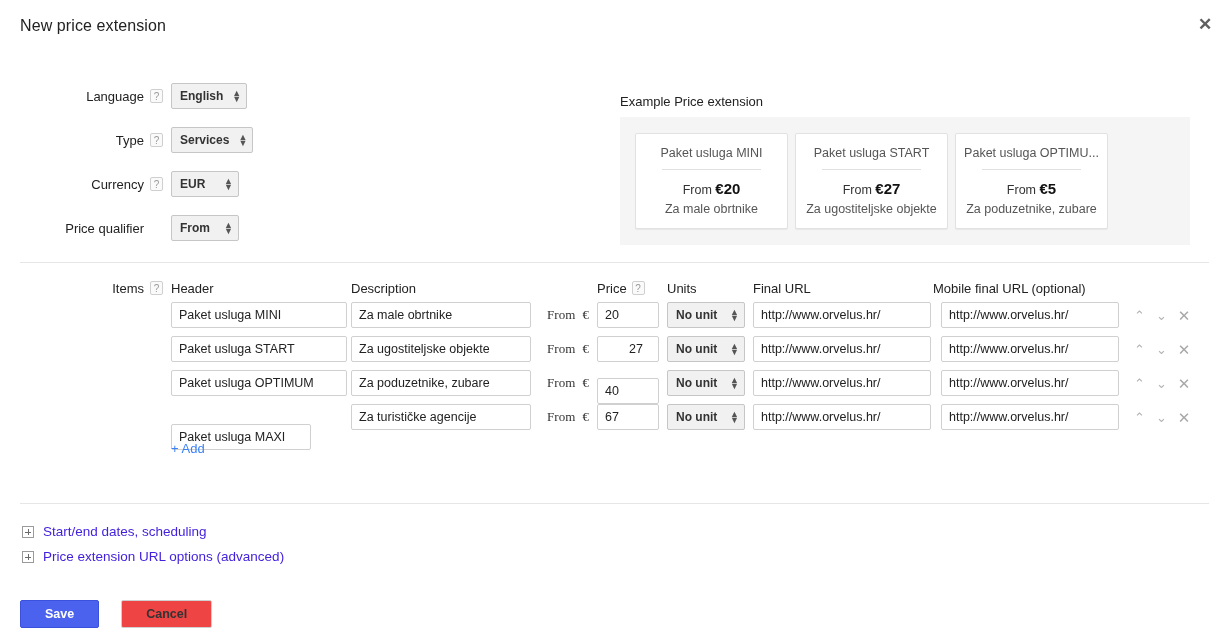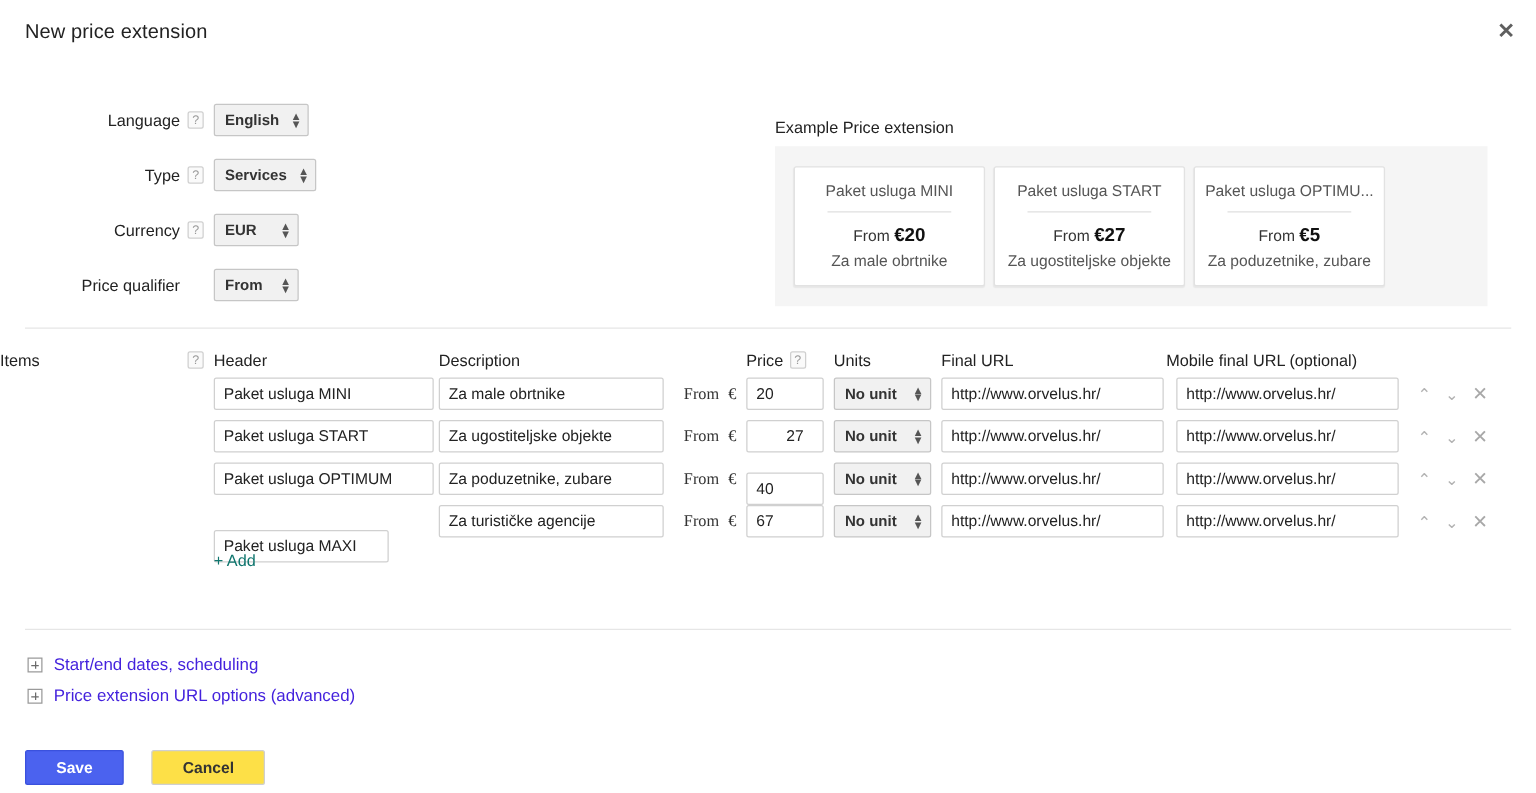--- a/index.html
+++ b/index.html
@@ -70,21 +70,21 @@
   .pcard .pprice { font-size: 12.5px; color: #333; }
   .pcard .pprice b { font-size: 15px; color: #111; }
   .pcard .pdesc { font-size: 12.5px; color: #555; margin-top: 5px; white-space: nowrap; }
 
   
   .divider { position: absolute; left: 20px; width: 1189px; height: 1px; background: #e6e6e6; }
 
   
   .items { position: absolute; left: 0; top: 278px; width: 1229px; }
   .items-head { display: flex; align-items: center; height: 20px; font-size: 13px; color: #222; }
-  .col-items { width: 150px; padding-right: 6px; }
+  .col-items { width: 150px; text-align: right; padding-right: 6px; }
   .th { color: #222; font-size: 13px; }
   .row { display: flex; align-items: center; height: 34px; }
   .cell-head { width: 180px; }
   .cell-desc { width: 186px; }
   .cell-from { width: 60px; text-align: right; padding-right: 8px; font-size: 13px; color: #333; font-family: Liberation Serif, serif; }
   .cell-price { width: 70px; }
   .cell-units { width: 86px; }
   .cell-url { width: 180px; }
   .cell-murl { width: 180px; }
   .cell-acts { width: 80px; display: flex; align-items: center; gap: 11px; padding-left: 7px; }
@@ -92,21 +92,21 @@
   input.tin {
     width: 100%; height: 26px; border: 1px solid #d0d0d0; border-radius: 2px;
     font-family: "Liberation Sans", sans-serif; font-size: 12.5px; color: #222;
     padding: 0 7px; background: #fff; outline: none;
   }
   input.tin.price { text-align: left; }
   .icon-btn { color: #b3b3b3; cursor: pointer; font-size: 13px; line-height: 1; user-select: none; }
   .icon-btn.x { font-size: 15px; color: #a8a8a8; }
 
   .add-link {
-    color: #0f766e; font-size: 13px; text-decoration: none; cursor: pointer;
+    color: #3b82f6; font-size: 13px; text-decoration: none; cursor: pointer;
   }
   .hint { font-size: 12.5px; color: #333; }
 
   
   .expander { display: flex; align-items: center; gap: 9px; margin-bottom: 10px; }
   .plusbox {
     width: 12px; height: 12px; border: 1px solid #9a9a9a; position: relative;
     display: inline-block; cursor: pointer; background: #fff;
   }
   .plusbox:before, .plusbox:after {
@@ -116,21 +116,21 @@
   .plusbox:after { top: 2px; bottom: 2px; left: 5px; width: 1px; }
   .exp-link { color: #4422dd; font-size: 13.5px; cursor: pointer; text-decoration: none; }
 
   
   .btn {
     display: inline-flex; align-items: center; justify-content: center;
     height: 28px; border-radius: 2px; font-size: 12.5px; font-weight: bold;
     cursor: pointer; padding: 0 24px; font-family: "Liberation Sans", sans-serif;
   }
   .btn-primary { background: #4b62ef; border: 1px solid #3a51dd; color: #fff; min-width: 78px; }
-  .btn-secondary { background: #fde047; border: 1px solid #cfcfcf; color: #333; min-width: 78px; }
+  .btn-secondary { background: #ef4444; border: 1px solid #cfcfcf; color: #333; min-width: 78px; }
 </style>
 </head>
 <body>
 
 <div class="page">
 
   <div class="dialog-title">New price extension</div>
   <div class="close-btn">✕</div>
 
   <div class="form-rows">

